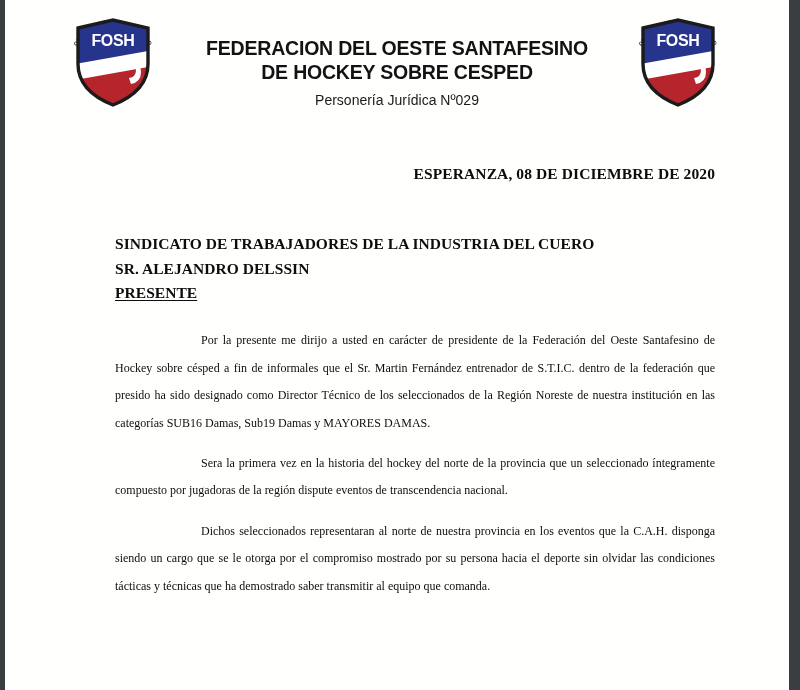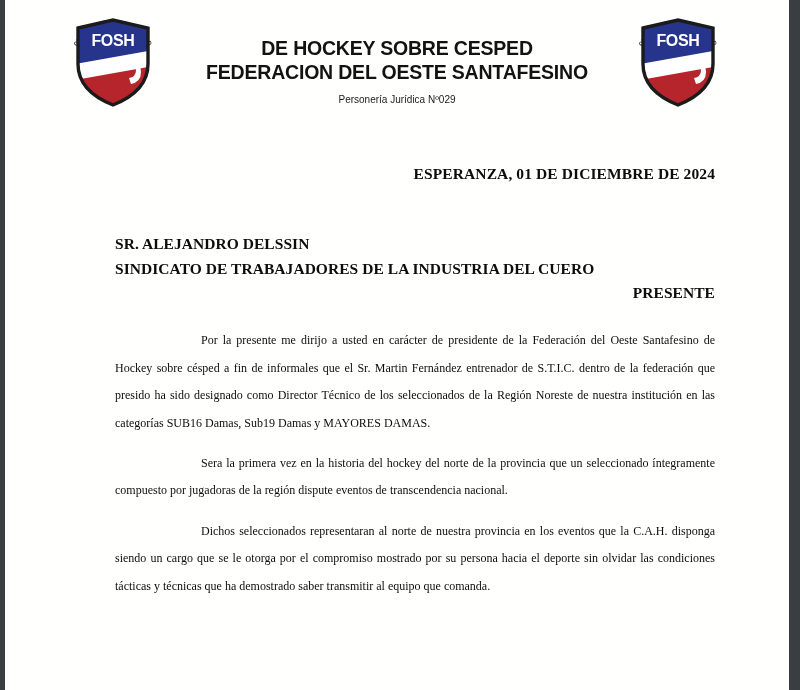--- a/index.html
+++ b/index.html
@@ -61,21 +61,21 @@
     font-weight: bold;
     font-size: 19.5px;
     line-height: 24px;
     letter-spacing: -0.2px;
     color: #121212;
     margin: 0;
   }
   .fed-sub {
     font-family: "Liberation Sans", "DejaVu Sans", sans-serif;
     font-weight: normal;
-    font-size: 10px;
+    font-size: 14px;
     line-height: 18px;
     color: #1a1a1a;
     margin: 7px 0 0 0;
   }
 
   
   .letter {
     position: absolute;
     left: 110px;
     top: 0;
@@ -101,22 +101,22 @@
     width: 600px;
   }
   .addressee .line {
     font-weight: bold;
     font-size: 15.5px;
     line-height: 24.5px;
     color: #0d0d0d;
     letter-spacing: 0.05px;
   }
   .addressee .line.underline {
+    text-decoration: underline;
     text-underline-offset: 2px;
-    text-align: right;
   }
 
   .paragraphs {
     position: absolute;
     top: 327px;
     left: 0;
     width: 600px;
   }
   .para {
     text-align: justify;
@@ -165,22 +165,22 @@
             <path d="M 10,70 L 88,56 L 88,102 L 10,102 Z" fill="#b6252c"></path>
             <path d="M 10,66 L 88,52 L 88,60 L 10,74 Z" fill="#ffffff"></path>
             <path d="M 68,52 L 74,50 L 76,66 Q 76,76 66,78 L 64,72 Q 71,71 71,64 Z" fill="#ffffff"></path>
           </g>
           <path d="M 13,22 L 48,14 L 83,22 L 83,58 Q 83,85 48,99 Q 13,85 13,58 Z" fill="none" stroke="#1b1b1b" stroke-width="3.4"></path>
           <text x="48" y="40" text-anchor="middle" font-family="Liberation Sans, sans-serif" font-size="16" font-weight="bold" fill="#ffffff" letter-spacing="-0.3">FOSH</text>
         </svg>
       </div>
 
       <div class="headtext">
+        <div class="fed-title">FEDERACION DEL OESTE SANTAFESINO</div>
         <div class="fed-title">DE HOCKEY SOBRE CESPED</div>
-        <div class="fed-title">FEDERACION DEL OESTE SANTAFESINO</div>
         <div class="fed-sub">Personería Jurídica Nº029</div>
       </div>
 
       <div class="logo right">
         <svg viewBox="0 0 96 104" xmlns="http://www.w3.org/2000/svg">
           <defs>
             <path id="arcR" d="M 12,40 A 40 40 0 0 1 84,40" fill="none"></path>
             <clipPath id="shieldClipR">
               <path d="M 13,22 L 48,14 L 83,22 L 83,58 Q 83,85 48,99 Q 13,85 13,58 Z"></path>
             </clipPath>
@@ -198,25 +198,25 @@
           </g>
           <path d="M 13,22 L 48,14 L 83,22 L 83,58 Q 83,85 48,99 Q 13,85 13,58 Z" fill="none" stroke="#1b1b1b" stroke-width="3.4"></path>
           <text x="48" y="40" text-anchor="middle" font-family="Liberation Sans, sans-serif" font-size="16" font-weight="bold" fill="#ffffff" letter-spacing="-0.3">FOSH</text>
         </svg>
       </div>
 
     </div>
 
     <div class="letter">
 
-      <div class="date-line">ESPERANZA, 01 DE DICIEMBRE DE 2024</div>
+      <div class="date-line">ESPERANZA, 08 DE DICIEMBRE DE 2020</div>
 
       <div class="addressee">
+        <div class="line">SINDICATO DE TRABAJADORES DE LA INDUSTRIA DEL CUERO</div>
         <div class="line">SR. ALEJANDRO DELSSIN</div>
-        <div class="line">SINDICATO DE TRABAJADORES DE LA INDUSTRIA DEL CUERO</div>
         <div class="line underline">PRESENTE</div>
       </div>
 
       <div class="paragraphs">
         <p class="para">Por la presente me dirijo a usted en carácter de presidente de la Federación del Oeste Santafesino de Hockey sobre césped a fin de informales que el Sr. Martin Fernández entrenador de S.T.I.C. dentro de la federación que presido ha sido designado como Director Técnico de los seleccionados de la Región Noreste de nuestra institución en las categorías SUB16 Damas, Sub19 Damas y MAYORES DAMAS.</p>
         <p class="para">Sera la primera vez en la historia del hockey del norte de la provincia que un seleccionado íntegramente compuesto por jugadoras de la región dispute eventos de transcendencia nacional.</p>
         <p class="para">Dichos seleccionados representaran al norte de nuestra provincia en los eventos que la C.A.H. disponga siendo un cargo que se le otorga por el compromiso mostrado por su persona hacia el deporte sin olvidar las condiciones tácticas y técnicas que ha demostrado saber transmitir al equipo que comanda.</p>
 
       </div>
 

